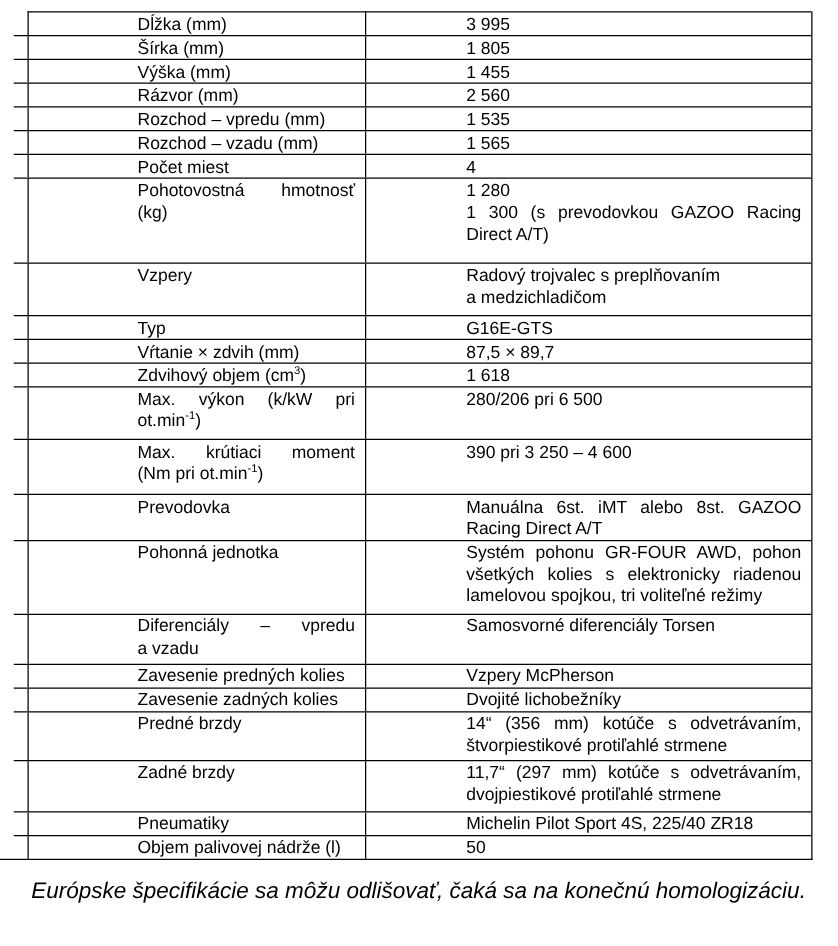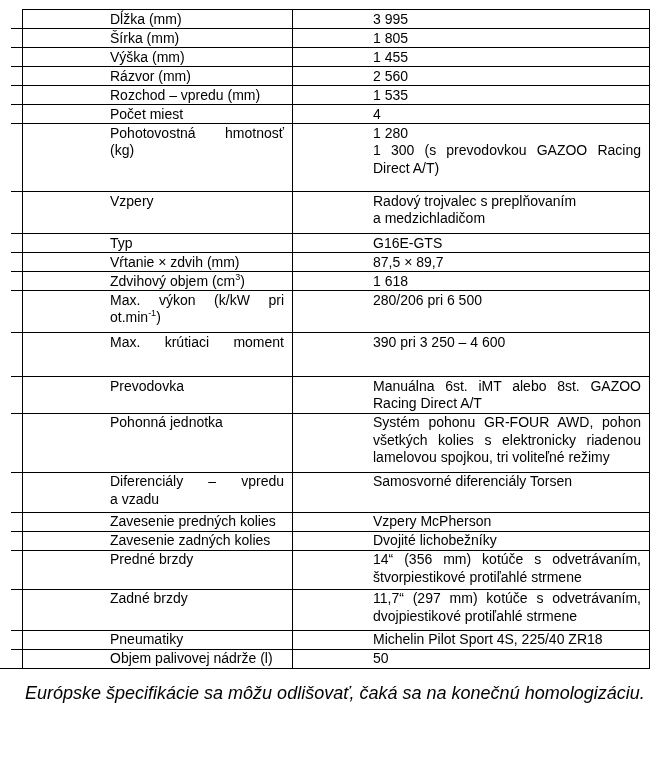--- a/index.html
+++ b/index.html
@@ -94,20 +94,29 @@
     <div class="row">
       <div class="gutter"></div>
       <div class="cell label">
           <div class="line">Rozchod – vpredu (mm)</div>
         </div>
       <div class="cell value">
           <div class="line">1 535</div>
         </div>
     </div>
 
+    <div class="row">
+      <div class="gutter"></div>
+      <div class="cell label">
+          <div class="line">Rozchod – vzadu (mm)</div>
+        </div>
+      <div class="cell value">
+          <div class="line">1 565</div>
+        </div>
+    </div>
 
     <div class="row">
       <div class="gutter"></div>
       <div class="cell label">
           <div class="line">Počet miest</div>
         </div>
       <div class="cell value">
           <div class="line">4</div>
         </div>
     </div>
@@ -174,20 +183,21 @@
       </div>
       <div class="cell value">
           <div class="line">280/206 pri 6 500</div>
         </div>
     </div>
 
     <div class="row h44">
       <div class="gutter"></div>
       <div class="cell label">
         <div class="line j">Max. krútiaci moment</div>
+        <div class="line"><span>(Nm pri ot.min</span><sup>-1</sup><span>)</span></div>
       </div>
       <div class="cell value">
           <div class="line">390 pri 3 250 – 4 600</div>
         </div>
     </div>
 
     <div class="row h35">
       <div class="gutter"></div>
       <div class="cell label">
           <div class="line">Prevodovka</div>

